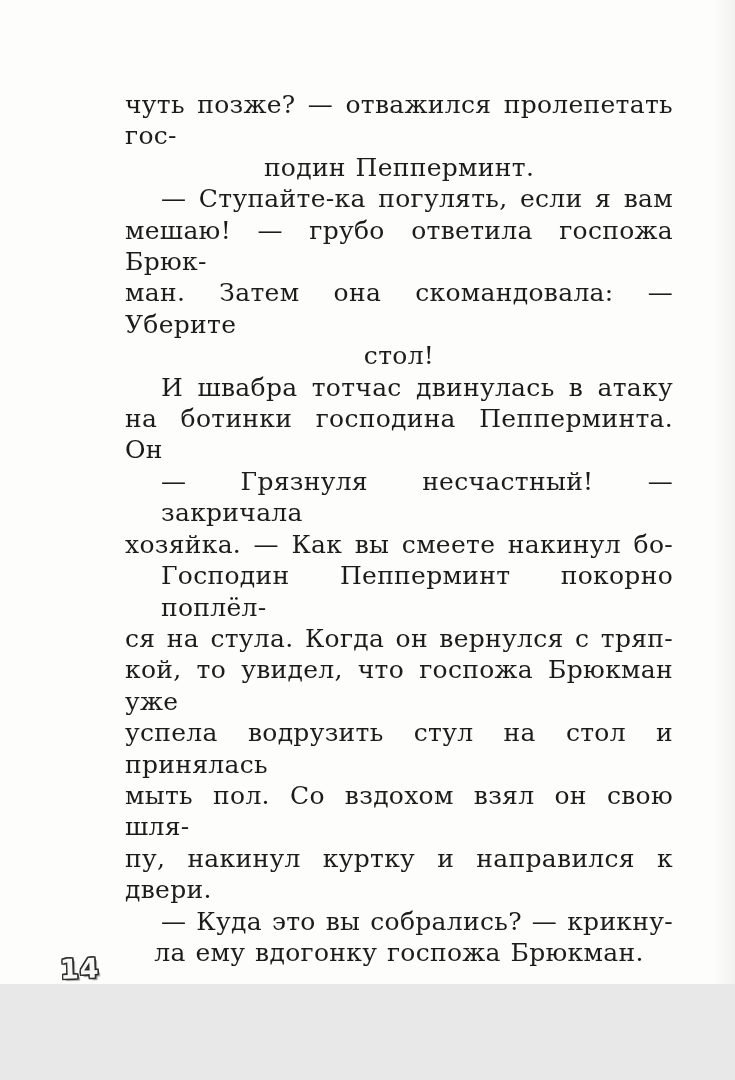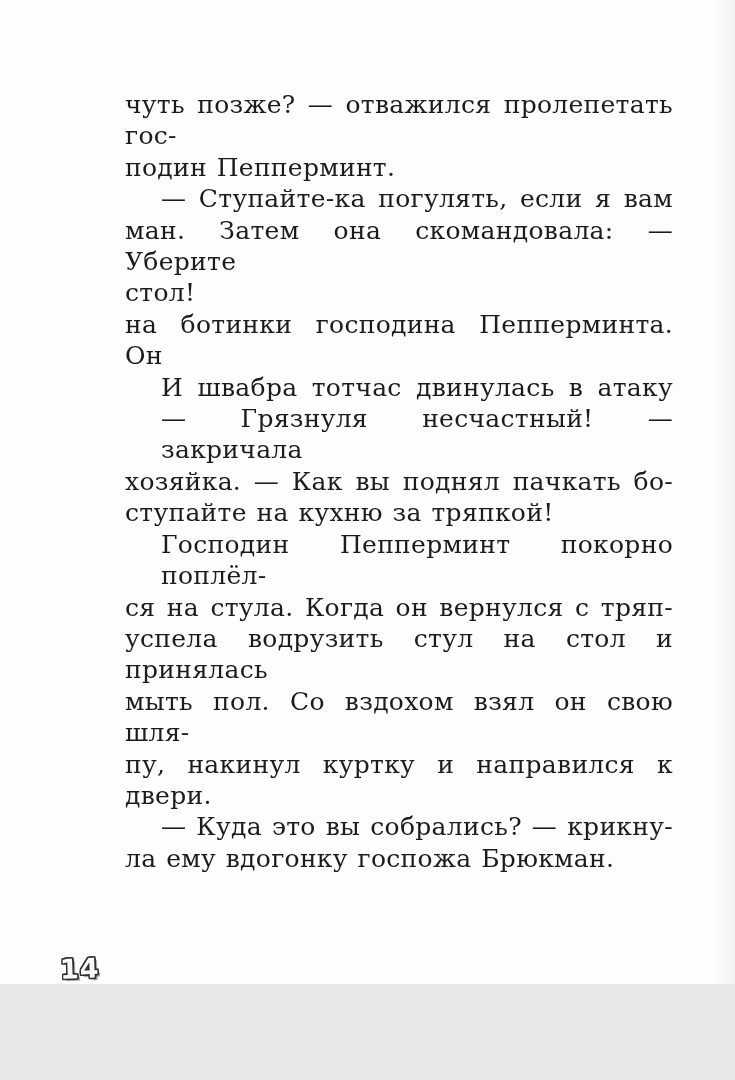--- a/index.html
+++ b/index.html
@@ -25,21 +25,21 @@
   .text-block {
     position: absolute;
     left: 125px;
     top: 89px;
     width: 548px;
     font-size: 25px;
     line-height: 31.4px;
     letter-spacing: 0.012em;
     word-spacing: 0.06em;
   }
-  .line { text-align: left; }
+  .line { text-align: center; }
   .line.just {
     text-align: justify;
     text-align-last: justify;
   }
   .line.indent { padding-left: 36px; }
   .page-number {
     position: absolute;
     left: 60px;
     top: 953px;
     font-family: "DejaVu Sans", "Liberation Sans", sans-serif;
@@ -61,29 +61,30 @@
   }
 </style>
 </head>
 <body>
 
 <div class="page">
   <div class="text-block" id="text-block">
       <div class="line just">чуть позже? — отважился пролепетать гос-</div>
       <div class="line">подин Пепперминт.</div>
       <div class="line just indent">— Ступайте-ка погулять, если я вам</div>
+      <div class="line just">мешаю! — грубо ответила госпожа Брюк-</div>
       <div class="line just">ман. Затем она скомандовала: — Уберите</div>
       <div class="line">стол!</div>
+      <div class="line just indent">И швабра тотчас двинулась в атаку</div>
       <div class="line just">на ботинки господина Пепперминта. Он</div>
-      <div class="line just indent">И швабра тотчас двинулась в атаку</div>
       <div class="line just indent">— Грязнуля несчастный! — закричала</div>
-      <div class="line just">хозяйка. — Как вы поднял пачкать бо-</div>
-      <div class="line">ступайте на кухню за тряпкой!</div>
+      <div class="line just">хозяйка. — Как вы смеете накинул бо-</div>
       <div class="line just indent">Господин Пепперминт покорно поплёл-</div>
       <div class="line just">ся на стула. Когда он вернулся с тряп-</div>
+      <div class="line just">кой, то увидел, что госпожа Брюкман уже</div>
       <div class="line just">успела водрузить стул на стол и принялась</div>
       <div class="line just">мыть пол. Со вздохом взял он свою шля-</div>
       <div class="line just">пу, накинул куртку и направился к двери.</div>
       <div class="line just indent">— Куда это вы собрались? — крикну-</div>
       <div class="line">ла ему вдогонку госпожа Брюкман.</div>
     </div>
   <div class="page-number">14</div>
 </div>
 
 </body></html>

